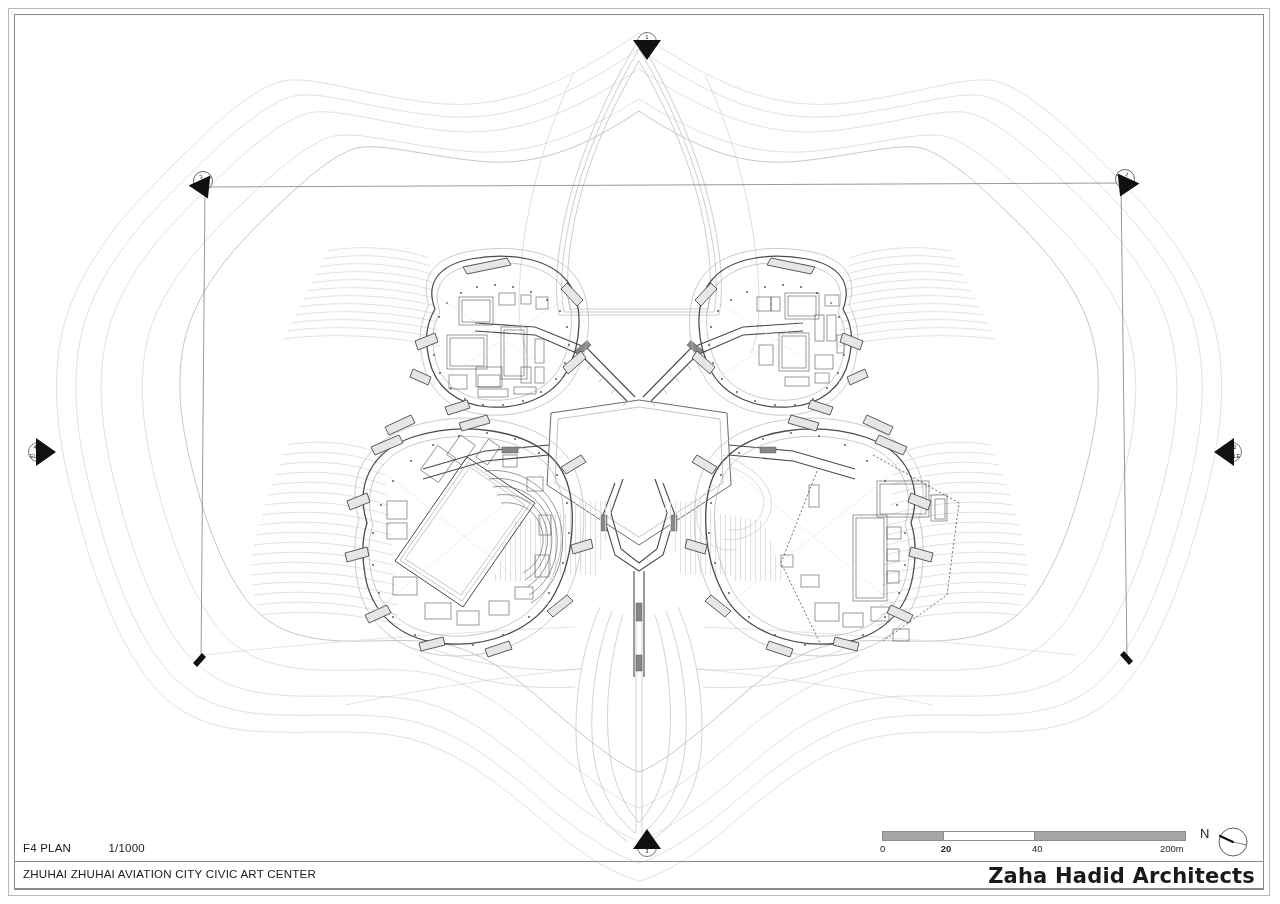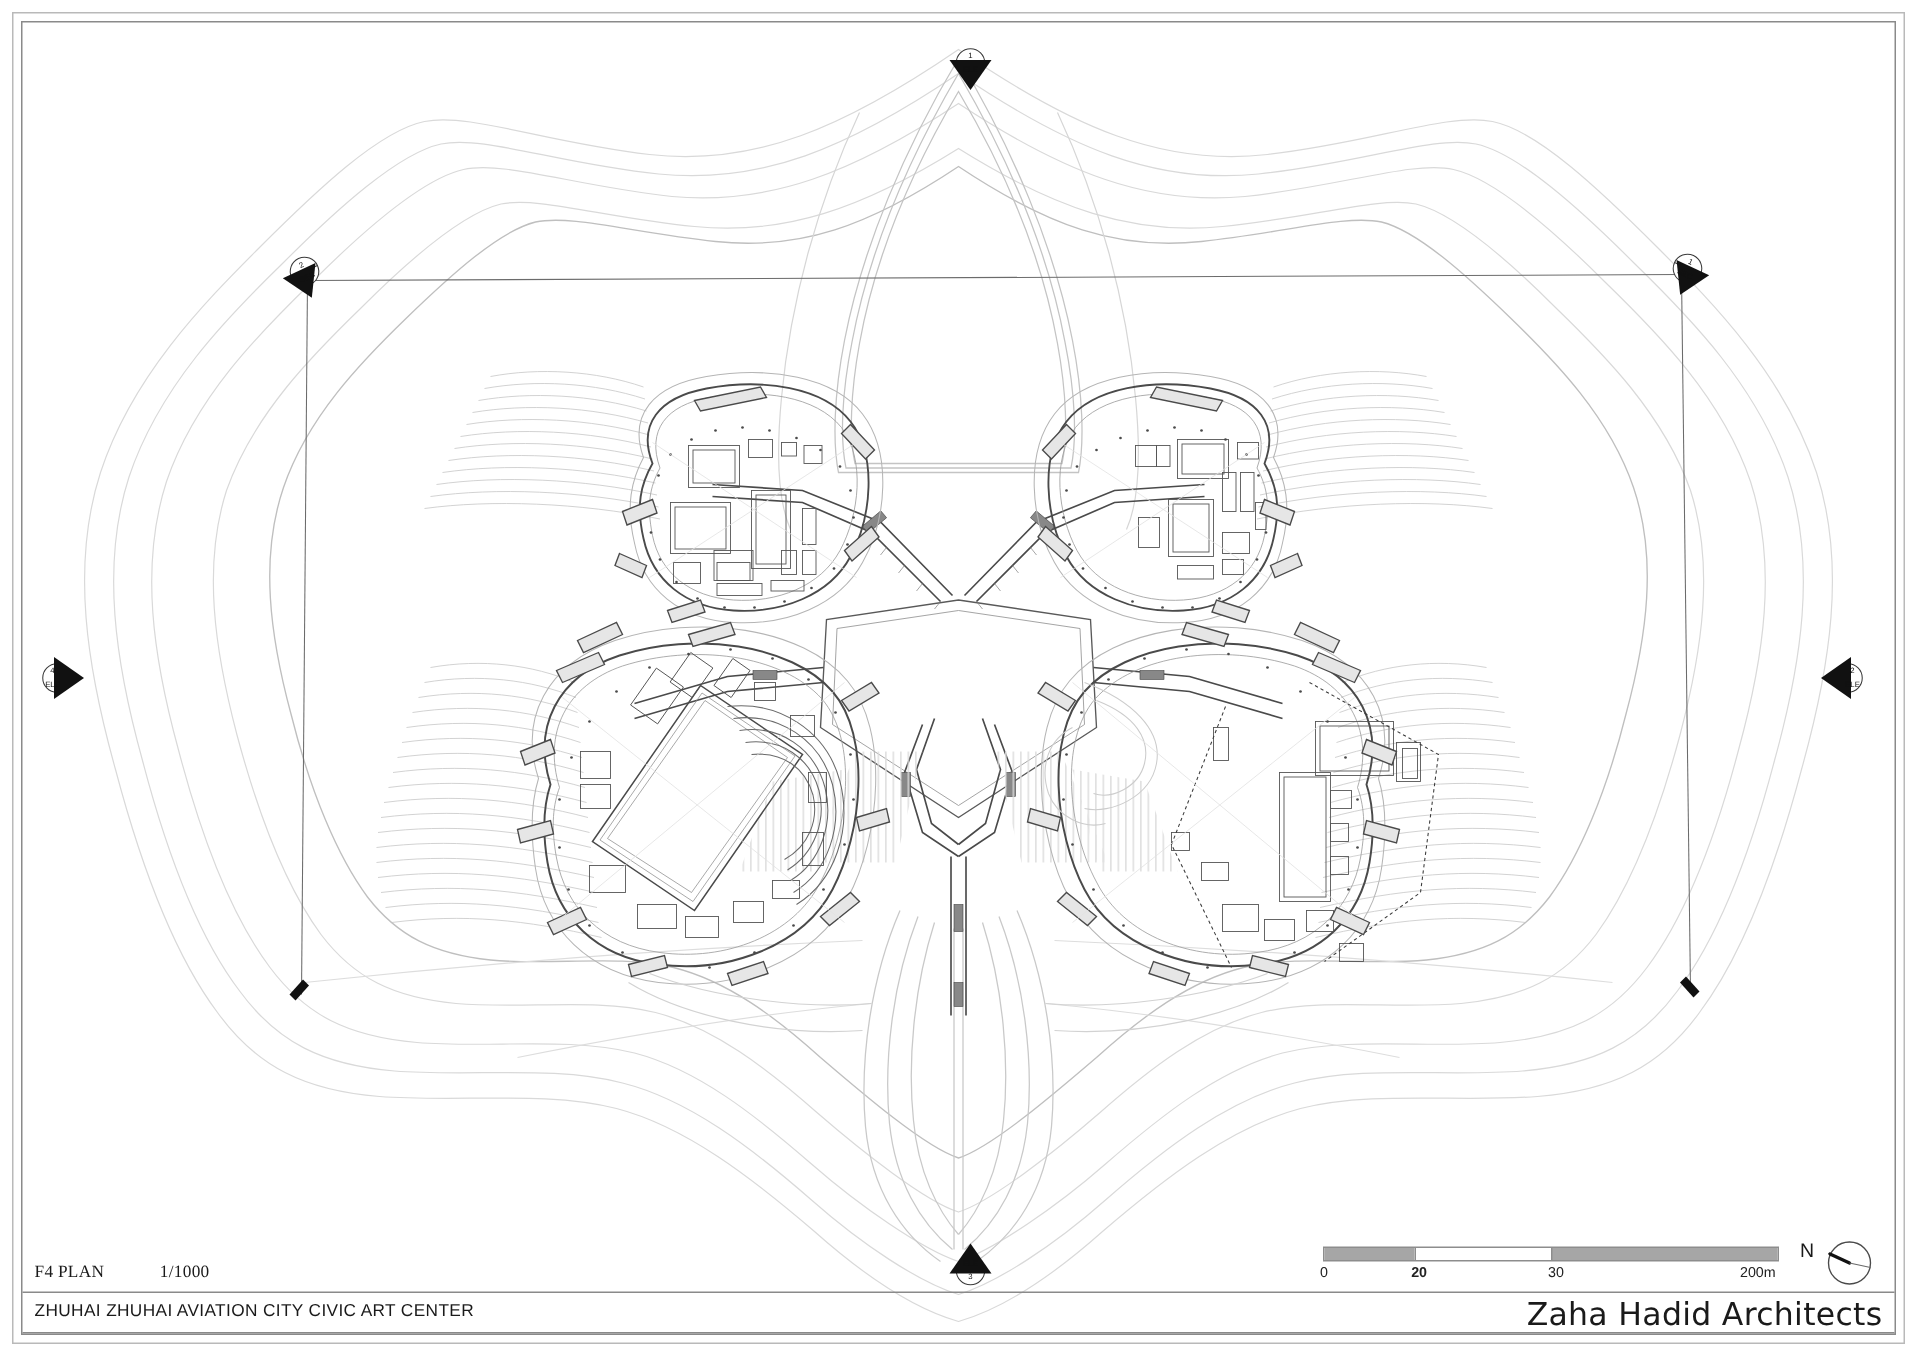--- a/index.html
+++ b/index.html
@@ -16,28 +16,28 @@
 
   
   #plan-canvas{position:absolute;left:15px;top:15px;width:1248px;height:874px;}
   #plan-canvas svg{display:block;width:100%;height:100%;}
 
   
   #title-block{position:absolute;left:15px;top:820px;width:1248px;height:69px;}
   #tb-rule-top{position:absolute;left:0;top:41px;width:1248px;height:1px;background:#8a8a8a;}
   #tb-rule-bot{position:absolute;left:0;top:68px;width:1248px;height:1px;background:#8a8a8a;}
 
-  #plan-label{position:absolute;left:8px;top:22px;font-size:11.5px;letter-spacing:.2px;white-space:nowrap;font-family:Liberation Serif, serif;}
+  #plan-label{position:absolute;left:8px;top:22px;font-size:11.5px;letter-spacing:.2px;white-space:nowrap;}
   #plan-label .code{display:inline-block;}
   #plan-label .scale{display:inline-block;margin-left:34px;}
 
   #project-title{position:absolute;left:8px;top:48px;font-size:11.5px;letter-spacing:.25px;white-space:nowrap;}
 
   #practice-name{position:absolute;right:8px;top:44px;font-size:21px;letter-spacing:.2px;
-      white-space:nowrap;font-weight:400;font-family:"DejaVu Sans", sans-serif;}
+      white-space:nowrap;font-weight:700;font-family:"DejaVu Sans", sans-serif;}
 
   
   #scale-bar-group{position:absolute;left:851px;top:9px;width:320px;height:32px;}
   #scale-bar{position:absolute;left:16px;top:2px;width:304px;height:10px;
       border:1px solid #8d8d8d;box-sizing:border-box;display:flex;}
   .sb-seg{height:100%;}
   #scale-ticks{position:absolute;left:0;top:14px;width:336px;height:14px;}
   .sb-tick{position:absolute;top:0;font-size:9.5px;color:#222;white-space:nowrap;}
 
   
@@ -666,21 +666,21 @@
 
     <div id="scale-bar-group">
       <div id="scale-bar">
           <div class="sb-seg" style="width: 20%; background: rgb(166, 166, 166);"></div>
           <div class="sb-seg" style="width: 30%; background: rgb(255, 255, 255); border-left: 1px solid rgb(141, 141, 141);"></div>
           <div class="sb-seg" style="width: 50%; background: rgb(166, 166, 166); border-left: 1px solid rgb(141, 141, 141);"></div>
         </div>
       <div id="scale-ticks">
           <span class="sb-tick" style="left: 14px;">0</span>
           <span class="sb-tick" style="left: 74.8px; font-weight: bold;">20</span>
-          <span class="sb-tick" style="left: 166px;">30</span>
+          <span class="sb-tick" style="left: 166px;">40</span>
           <span class="sb-tick" style="left: 294px;">200m</span>
         </div>
     </div>
 
     <div id="north-arrow">
       <div id="north-letter">N</div>
       <svg width="62" height="36" viewBox="0 0 62 36">
         <circle cx="33" cy="18" r="14" fill="#fff" stroke="#4a4a4a" stroke-width="0.9"></circle>
         <line x1="33" y1="18" x2="20" y2="12" stroke="#111" stroke-width="2.2" stroke-linecap="round"></line>
         <line x1="33" y1="18" x2="47" y2="21" stroke="#6a6a6a" stroke-width="0.8"></line>

